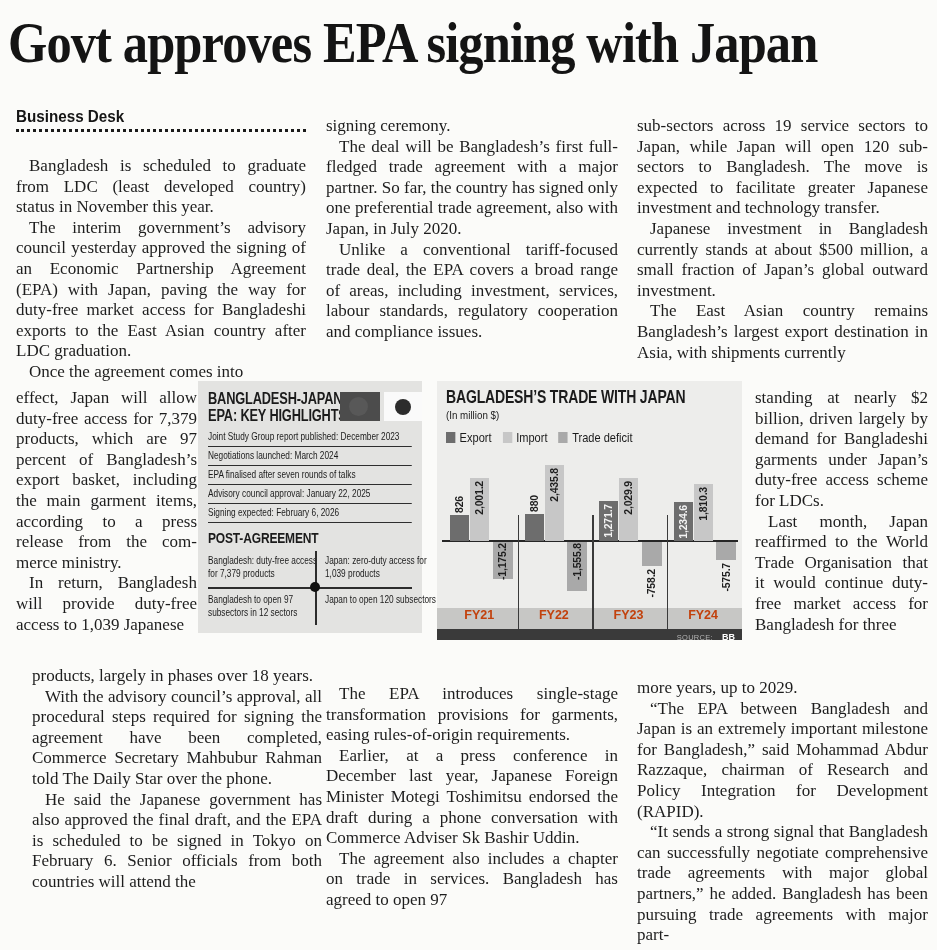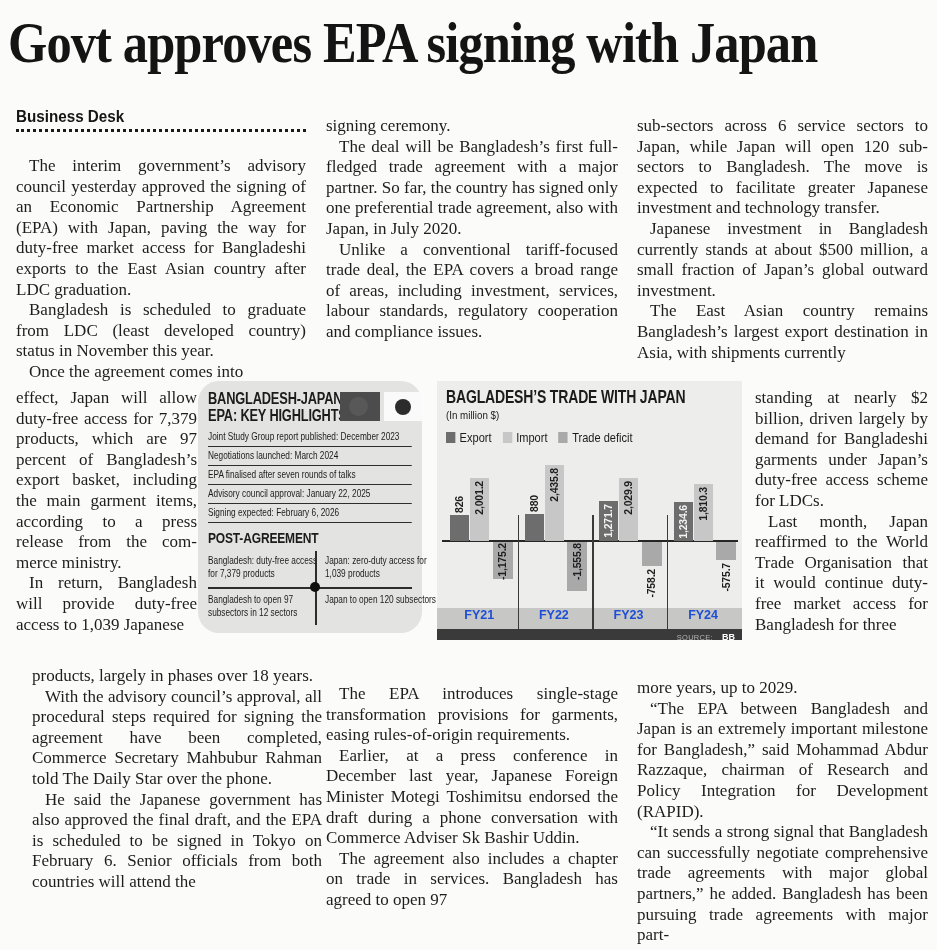--- a/index.html
+++ b/index.html
@@ -22,21 +22,21 @@
   #c1-top{left:16px;top:139px;width:290px;}
   #c1-nar{left:16px;top:371px;width:181px;}
   #c1-bot{left:32px;top:649px;width:290px;}
   #c2-top{left:326px;top:99px;width:292px;}
   #c2-bot{left:326px;top:667px;width:292px;}
   #c3-top{left:637px;top:99px;width:291px;}
   #c3-nar{left:755px;top:371px;width:173px;}
   #c3-bot{left:637px;top:661px;width:291px;}
   
   .panel{position:absolute;font-family:"Liberation Sans",sans-serif;color:#1b1b1b;}
-  #info-panel{left:198px;top:381px;width:224px;height:252px;background:#e3e3e1;border-radius:21px;}
+  #info-panel{left:198px;top:381px;width:224px;height:252px;background:#e3e3e1;}
   #chart-panel{left:437px;top:381px;width:305px;height:259px;background:#ededeb;}
   #info-panel > div, #chart-panel > div{position:absolute;}
   .info-head{left:10px;top:9px;width:200px;font:700 16px/17px "Liberation Sans",sans-serif;
         transform:scaleX(0.8);transform-origin:0 0;letter-spacing:-0.2px;}
   .flag{position:absolute;top:11px;height:29px;}
   .flag-bd{left:142px;width:40px;background:#4c4c4c;}
   .flag-bd i{position:absolute;left:9px;top:5px;width:19px;height:19px;border-radius:50%;background:#585858;}
   .flag-jp{left:186px;width:38px;background:#fafafa;}
   .flag-jp i{position:absolute;left:11px;top:7px;width:16px;height:16px;border-radius:50%;background:#2c2c2c;}
   .timeline{left:10px;top:47px;width:283px;transform:scaleX(0.72);transform-origin:0 0;}
@@ -60,43 +60,43 @@
         transform:scaleX(0.85);transform-origin:0 0;white-space:nowrap;}
   .lg-item{display:flex;align-items:center;}
   .lg-sw{width:11px;height:11px;display:inline-block;}
   .lg-lb{font:400 13px/13px "Liberation Sans",sans-serif;margin-left:5px;}
   #chart-plot{left:0;top:0;width:305px;height:259px;}
   #chart-plot > div{position:absolute;}
   .baseline{left:5px;top:159px;width:296px;height:2px;background:#262626;}
   .sep{top:134px;width:1.5px;height:114px;background:#3a3a3a;}
   .fyband{left:0;top:227px;width:305px;height:21px;background:#c7c7c5;}
   .fy{top:227px;height:21px;line-height:21px;text-align:center;
-        font:700 12.5px "Liberation Sans",sans-serif;color:#1d4ed8;}
+        font:700 12.5px "Liberation Sans",sans-serif;color:#c2410c;}
   .srcbar{left:0;top:248px;width:305px;height:11px;background:#3a3a3a;box-sizing:border-box;
         text-align:right;line-height:11px;padding-right:7px;}
   .src-pre{font:400 7.5px "Liberation Sans",sans-serif;color:#b3b3b3;letter-spacing:.3px;}
   .src-bb{font:700 9px "Liberation Sans",sans-serif;color:#ffffff;margin-left:9px;}
   .bar{position:absolute;}
   .vlabel{position:absolute;writing-mode:vertical-rl;transform:rotate(180deg);
         font:700 10.5px/15px "Liberation Sans",sans-serif;white-space:nowrap;width:15px;
         letter-spacing:-0.2px;}
 </style>
 </head>
 <body>
 
 <div class="page">
 
   <h1 class="headline"><span>Govt approves EPA signing with Japan</span></h1>
 
   <div class="byline">Business Desk</div>
   <div class="byline-rule"></div>
 
   <div class="tb" id="c1-top">
+    <p>Bangladesh is scheduled to gradu­ate from LDC (least developed coun­try) status in November this year.</p>
     <p>The interim government’s advisory council yesterday approved the sign­ing of an Economic Partnership Agreement (EPA) with Japan, paving the way for duty-free market access for Bangladeshi exports to the East Asian country after LDC graduation.</p>
-    <p>Bangladesh is scheduled to gradu­ate from LDC (least developed coun­try) status in November this year.</p>
     <p>Once the agreement comes into</p>
   </div>
   <div class="tb" id="c1-nar">
     <p class="cont">effect, Japan will allow duty-free access for 7,379 products, which are 97 percent of Bangladesh’s export basket, including the main garment items, according to a press release from the com­merce ministry.</p>
     <p>In return, Bangladesh will pro­vide duty-free access to 1,039 Japanese</p>
   </div>
   <div class="tb" id="c1-bot">
     <p class="cont">products, largely in phases over 18 years.</p>
     <p>With the advisory council’s approval, all procedural steps required for signing the agreement have been completed, Commerce Secretary Mahbubur Rahman told The Daily Star over the phone.</p>
     <p>He said the Japanese government has also approved the final draft, and the EPA is scheduled to be signed in Tokyo on February 6. Senior officials from both countries will attend the</p>
@@ -107,21 +107,21 @@
     <p>The deal will be Bangladesh’s first full-fledged trade agreement with a major partner. So far, the country has signed only one preferential trade agreement, also with Japan, in July 2020.</p>
     <p>Unlike a conventional tariff-focused trade deal, the EPA covers a broad range of areas, including investment, services, labour stan­dards, regulatory cooperation and compliance issues.</p>
   </div>
   <div class="tb" id="c2-bot">
     <p>The EPA introduces single-stage transformation provisions for gar­ments, easing rules-of-origin require­ments.</p>
     <p>Earlier, at a press conference in December last year, Japanese Foreign Minister Motegi Toshimitsu endorsed the draft during a phone conversation with Commerce Adviser Sk Bashir Uddin.</p>
     <p>The agreement also includes a chapter on trade in services. Bangladesh has agreed to open 97</p>
   </div>
 
   <div class="tb" id="c3-top">
-    <p class="cont">sub-sectors across 6 service sectors to Japan, while Japan will open 120 sub-sectors to Bangladesh. The move is expected to facilitate greater Japanese investment and technology transfer.</p>
+    <p class="cont">sub-sectors across 19 service sectors to Japan, while Japan will open 120 sub-sectors to Bangladesh. The move is expected to facilitate greater Japanese investment and technology transfer.</p>
     <p>Japanese investment in Bangladesh currently stands at about $500 mil­lion, a small fraction of Japan’s global outward investment.</p>
     <p>The East Asian country remains Bangladesh’s largest export destina­tion in Asia, with shipments currently</p>
   </div>
   <div class="tb" id="c3-nar">
     <p class="cont">standing at nearly $2 billion, driven largely by demand for Bangladeshi garments under Japan’s duty-free access scheme for LDCs.</p>
     <p>Last month, Japan reaffirmed to the World Trade Organisation that it would continue duty-free market access for Bangladesh for three</p>
   </div>
   <div class="tb" id="c3-bot">
     <p class="cont">more years, up to 2029.</p>
     <p>“The EPA between Bangladesh and Japan is an extremely important mile­stone for Bangladesh,” said Mohammad Abdur Razzaque, chair­man of Research and Policy Integration for Development (RAPID).</p>

